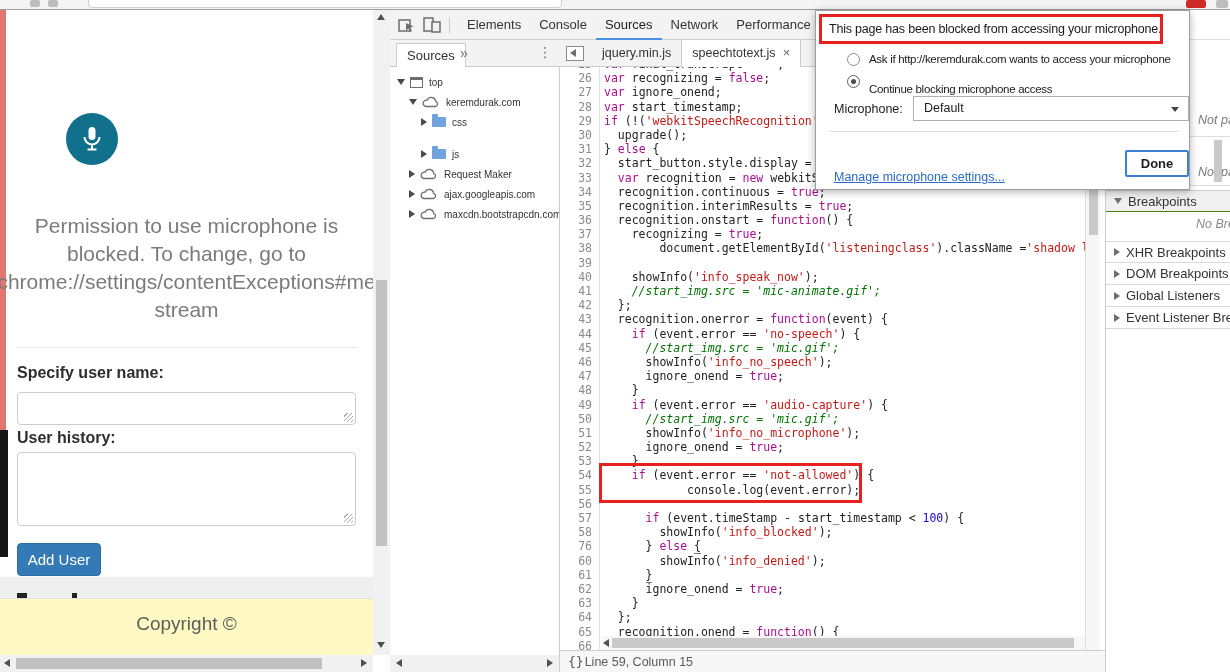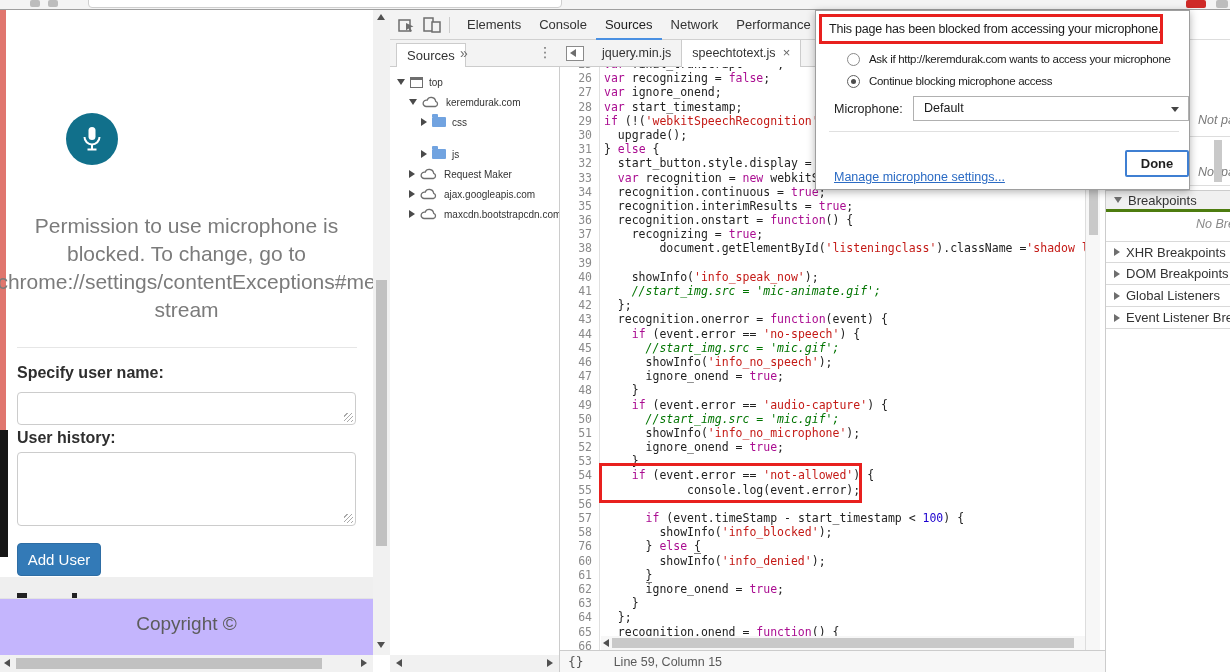--- a/index.html
+++ b/index.html
@@ -25,21 +25,21 @@
   .page-hr { left:17px; top:347px; width:340px; height:0; border-top:1px solid #e6e6e6; }
   .fld-label { left:17px; width:340px; font-size:16px; font-weight:bold; color:#2e2e2e; }
   .txt-box { left:17px; width:339px; background:#fff; border:1px solid #ccc; border-radius:4px; }
   .grip { position:absolute; right:2px; bottom:2px; width:9px; height:9px;
           background:repeating-linear-gradient(135deg, transparent 0 2px, #aaa 2px 3px); }
   .add-user-btn { left:17px; top:543px; width:84px; height:33px; background:#337ab7; border:1px solid #2e6da4; border-radius:4px;
                   color:#fff; font-size:15px; text-align:center; line-height:31px; }
   .gray-band { left:0; top:577px; width:373px; height:21px; background:#efefef; }
   .clip-mark1 { left:17px; top:593px; width:10px; height:5px; background:#222; }
   .clip-mark2 { left:72px; top:593px; width:5px; height:5px; background:#222; }
-  .page-footer { left:0; top:598px; width:373px; height:57px; background:#c4b5fd; border-top:1px solid #e3e3e3; }
+  .page-footer { left:0; top:598px; width:373px; height:57px; background:#fef9c3; border-top:1px solid #e3e3e3; }
   .copyright { width:373px; text-align:center; margin-top:14px; font-size:19px; color:#5c5c5c; }
 
   
   .page-vscroll { left:373px; top:10px; width:17px; height:645px; background:#f1f1f1; }
   .page-vthumb { left:3px; top:270px; width:11px; height:266px; background:#c1c1c1; position:absolute; }
   .page-hscroll { left:0; top:655px; width:373px; height:17px; background:#f1f1f1; }
   .page-hthumb { left:16px; top:3px; width:306px; height:11px; background:#c1c1c1; position:absolute; }
   .sb-arrow { position:absolute; width:0; height:0; }
   .ar-up    { border-left:4px solid transparent; border-right:4px solid transparent; border-bottom:6px solid #505050; }
   .ar-down  { border-left:4px solid transparent; border-right:4px solid transparent; border-top:6px solid #505050; }
@@ -91,27 +91,27 @@
   .n { color:#1c00cf; } .p { color:#222; }
   .u { color:#222; border-bottom:1px solid #777; }
 
   .ed-hscroll { left:601px; top:636px; width:484px; height:14px; background:#f7f7f7; }
   .ed-hthumb { left:11px; top:2px; width:462px; height:10px; background:#c9c9c9; position:absolute; }
   .ed-vscroll { left:1085px; top:67px; width:15px; height:583px; background:#f7f7f7; border-left:1px solid #ddd; }
   .ed-vthumb { left:3px; top:10px; width:9px; height:158px; background:#c9c9c9; position:absolute; }
 
   .statusbar { left:560px; top:650px; width:670px; height:22px; background:#f7f7f7; border-top:1px solid #ccc; display:flex; align-items:center; }
   .braces { font-family:"DejaVu Sans Mono", monospace; font-size:13px; color:#555; margin-left:8px; }
-  .linecol { font-size:12.5px; color:#5a5a5a; margin-left:30px; }
+  .linecol { font-size:12.5px; color:#5a5a5a; margin-left:1px; }
 
   
   .sidebar { left:1105px; top:10px; width:125px; height:662px; background:#fff; border-left:1px solid #ccc; }
   .sb-divider { position:absolute; left:0; width:125px; height:0; border-top:1px solid #ddd; }
   .notpaused { position:absolute; left:92px; width:200px; font-size:12.5px; font-style:italic; color:#7a7a7a; white-space:nowrap; }
-  .bp-header { position:absolute; left:0; top:180px; width:125px; height:22px; background:#f0f0f0; border-top:1px solid #ccc; border-bottom:3px solid #4d7c0f;
+  .bp-header { position:absolute; left:0; top:180px; width:125px; height:22px; background:#f0f0f0; border-top:1px solid #ccc; border-bottom:1px solid #4d7c0f;
                display:flex; align-items:center; font-size:13px; color:#333; }
   .bp-header .tri-exp { margin:0 6px 0 8px; border-top-color:#6e6e6e; }
   .no-bp { position:absolute; left:90px; top:207px; width:200px; font-size:12.5px; font-style:italic; color:#8a8a8a; white-space:nowrap; }
   .sb-section { position:absolute; left:0; width:125px; height:22px; background:#fff; border-bottom:1px solid #d9d9d9;
                 display:flex; align-items:center; font-size:13px; color:#333; white-space:nowrap; overflow:hidden; }
   .sb-section .tri-col { margin:0 6px 0 8px; border-left-color:#6e6e6e; flex:none; }
   .sb-thumb { position:absolute; left:108px; top:130px; width:8px; height:42px; background:#c9c9c9; }
 
   
   .popup { left:815px; top:10px; width:375px; height:180px; background:#fff; border:1px solid #9e9e9e; box-shadow:0 2px 8px rgba(0,0,0,.3); }
@@ -394,21 +394,21 @@
           <span>Event Listener Breakpoints</span>
         </div>
       </div>
   </div>
 
   <div class="abs popup">
     <div class="pp-title">This page has been blocked from accessing your microphone.</div>
     <span class="radio" style="left:31px; top:42px;"></span>
     <div class="pp-radio-label" style="left:53px; top:42px;">Ask if http://keremdurak.com wants to access your microphone</div>
     <span class="radio sel" style="left:31px; top:64px;"></span>
-    <div class="pp-radio-label" style="left:53px; top:64px;">Continue blocking microphone access</div>
+    <div class="pp-radio-label" style="left:53px; top:72px;">Continue blocking microphone access</div>
     <div class="pp-mic-label">Microphone:</div>
     <div class="pp-select">
       <span>Default</span>
       <span class="pp-caret"></span>
     </div>
     <div class="pp-hr"></div>
     <div class="pp-link">Manage microphone settings...</div>
     <div class="pp-done">Done</div>
   </div>
 

